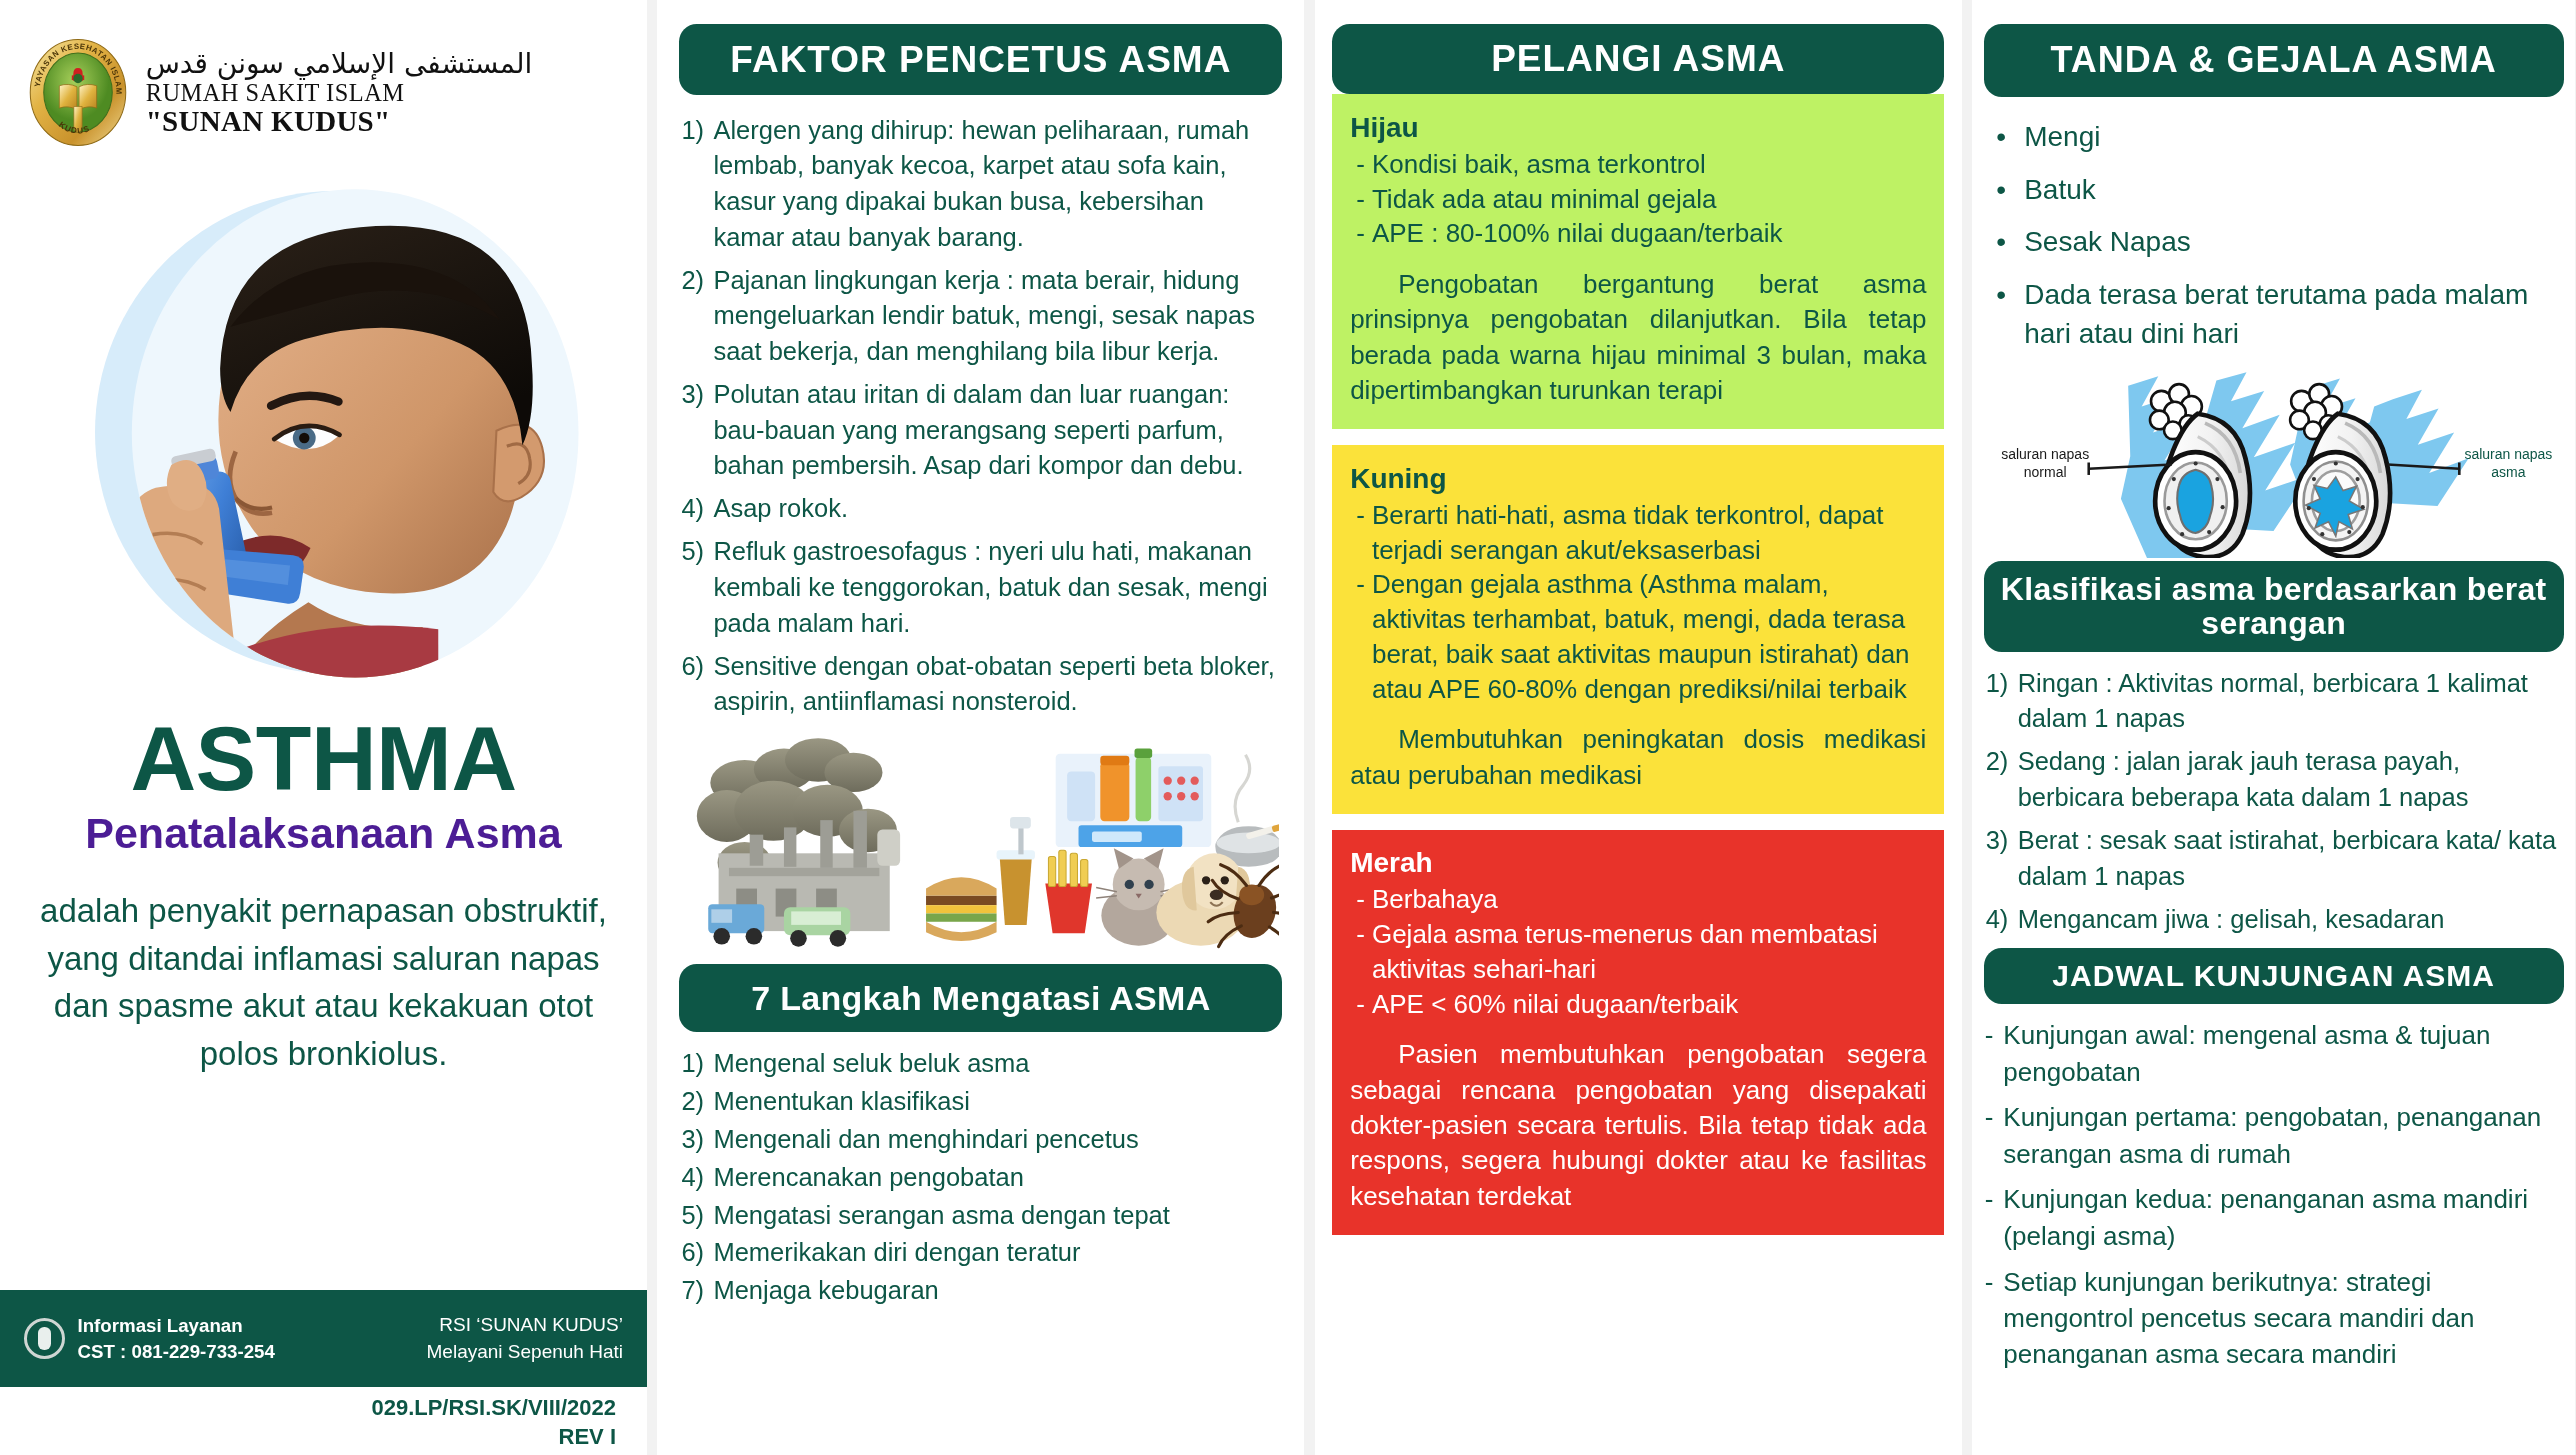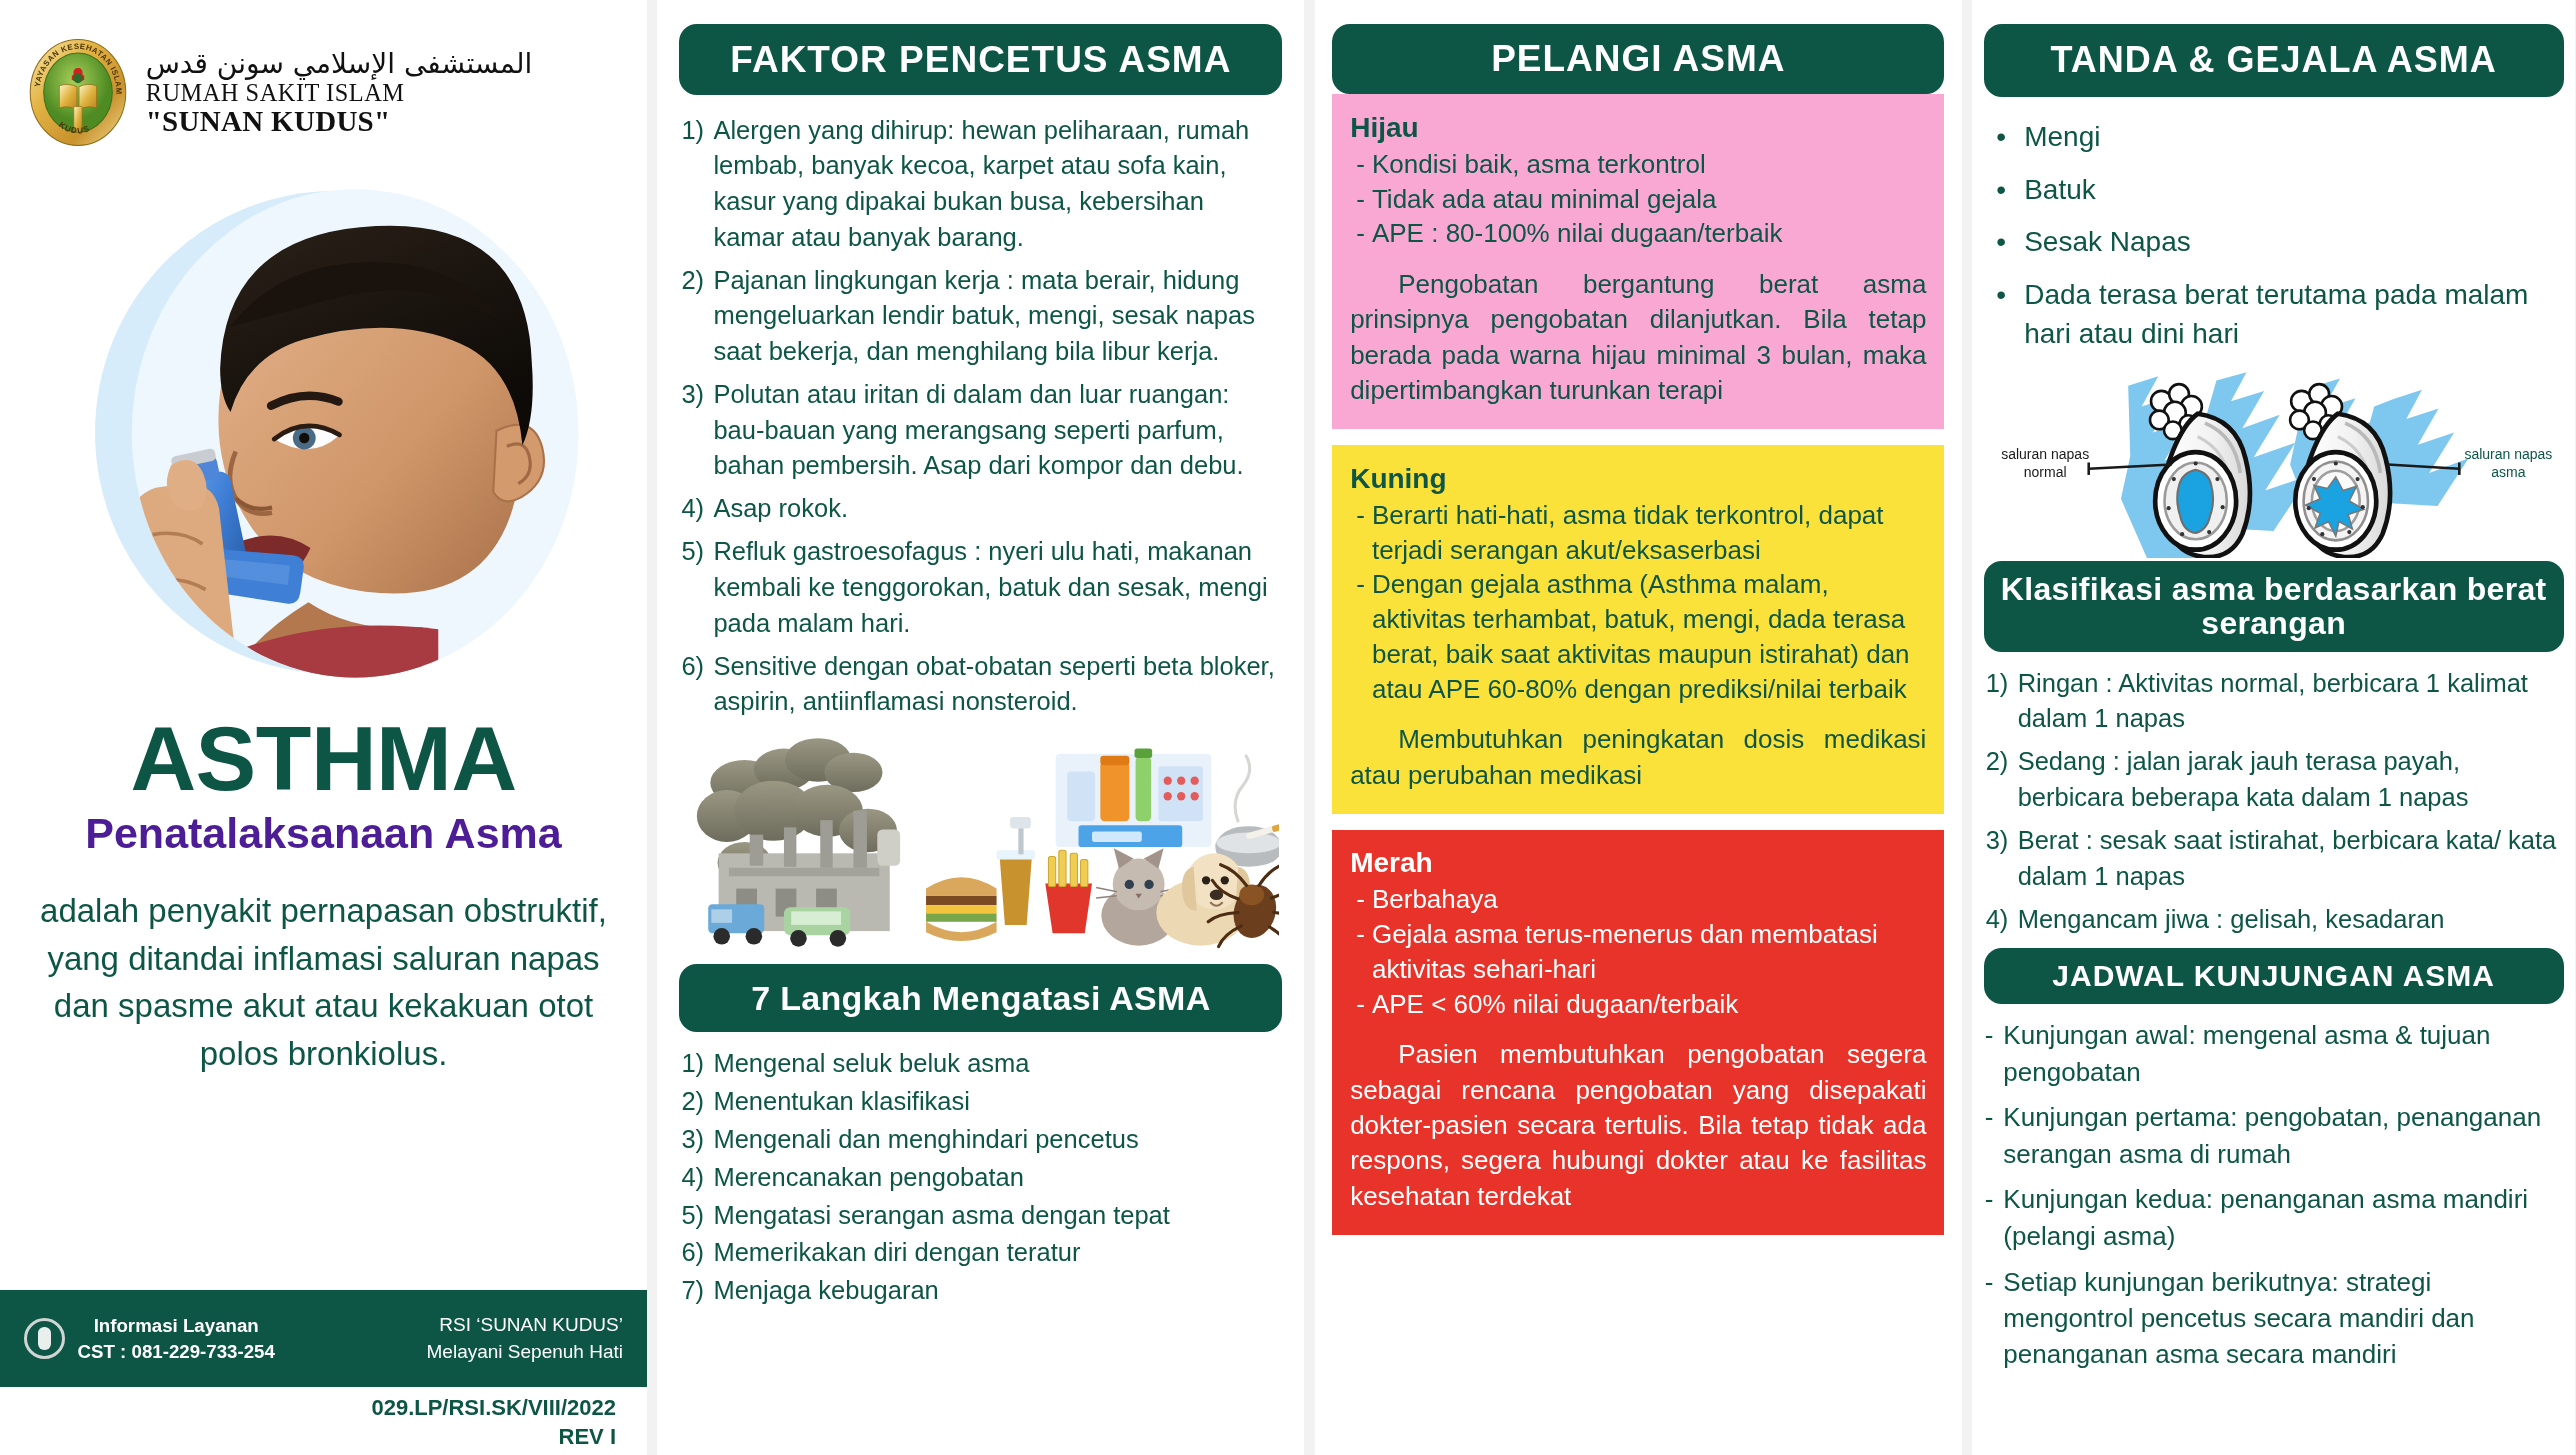--- a/index.html
+++ b/index.html
@@ -91,21 +91,21 @@
     padding: 31px 38px 0 38px;
   }
 
   .footbar {
     position: absolute; left: 0; bottom: 68px;
     width: 647px; height: 97px;
     background: #0d5646; color: #fff;
     display: flex; align-items: center; justify-content: space-between;
     padding: 0 24px;
   }
-  .foot-left { display: flex; align-items: center; gap: 12.5px; text-align: center; }
+  .foot-left { display: flex; align-items: center; gap: 12.5px; }
   .foot-icon {
     width: 41px; height: 41px; border-radius: 50%;
     border: 3.1px solid #cfd6d3; background: #0d5646;
     display: flex; align-items: center; justify-content: center; flex: none;
   }
   .foot-icon span {
     width: 12.5px; height: 23px; border-radius: 6.2px;
     background: #e9efed; display: block;
   }
   .foot-txt { font-size: 18.7px; line-height: 1.38; font-weight: 600; }
@@ -135,21 +135,21 @@
 
   .dashlist { padding: 0 21px 0 20px; margin-top: 17.7px; }
   .dashitem {
     display: flex; color: #0d5646;
     font-size: 26px; line-height: 1.40; margin-bottom: 9.4px;
   }
   .dash { flex: none; width: 18.7px; }
 
   
   .cbox { padding: 17.7px 17.7px 21px 17.7px; margin: 0 17.7px; }
-  .cbox.green  { background: #f9a8d4; color: #0d5646; }
+  .cbox.green  { background: #bef264; color: #0d5646; }
   .cbox.yellow { background: #fbe23a; color: #0d5646; }
   .cbox.red    { background: #e8332a; color: #ffffff; }
   .cbox-title { font-size: 28px; font-weight: bold; margin-bottom: 3.1px; }
   .cbox-line  { font-size: 26px; line-height: 1.34; padding-left: 6.2px; display: flex; }
   .cbox-line .dash { width: 15.6px; flex: none; }
   .cbox-para  { font-size: 26px; line-height: 1.36; text-align: justify; text-indent: 48px; margin-top: 15.6px; }
 
   .sub-note { color:#0d5646; font-size: 27px; text-align:center; margin: 15.6px 0 16.6px 0; }
 
   

